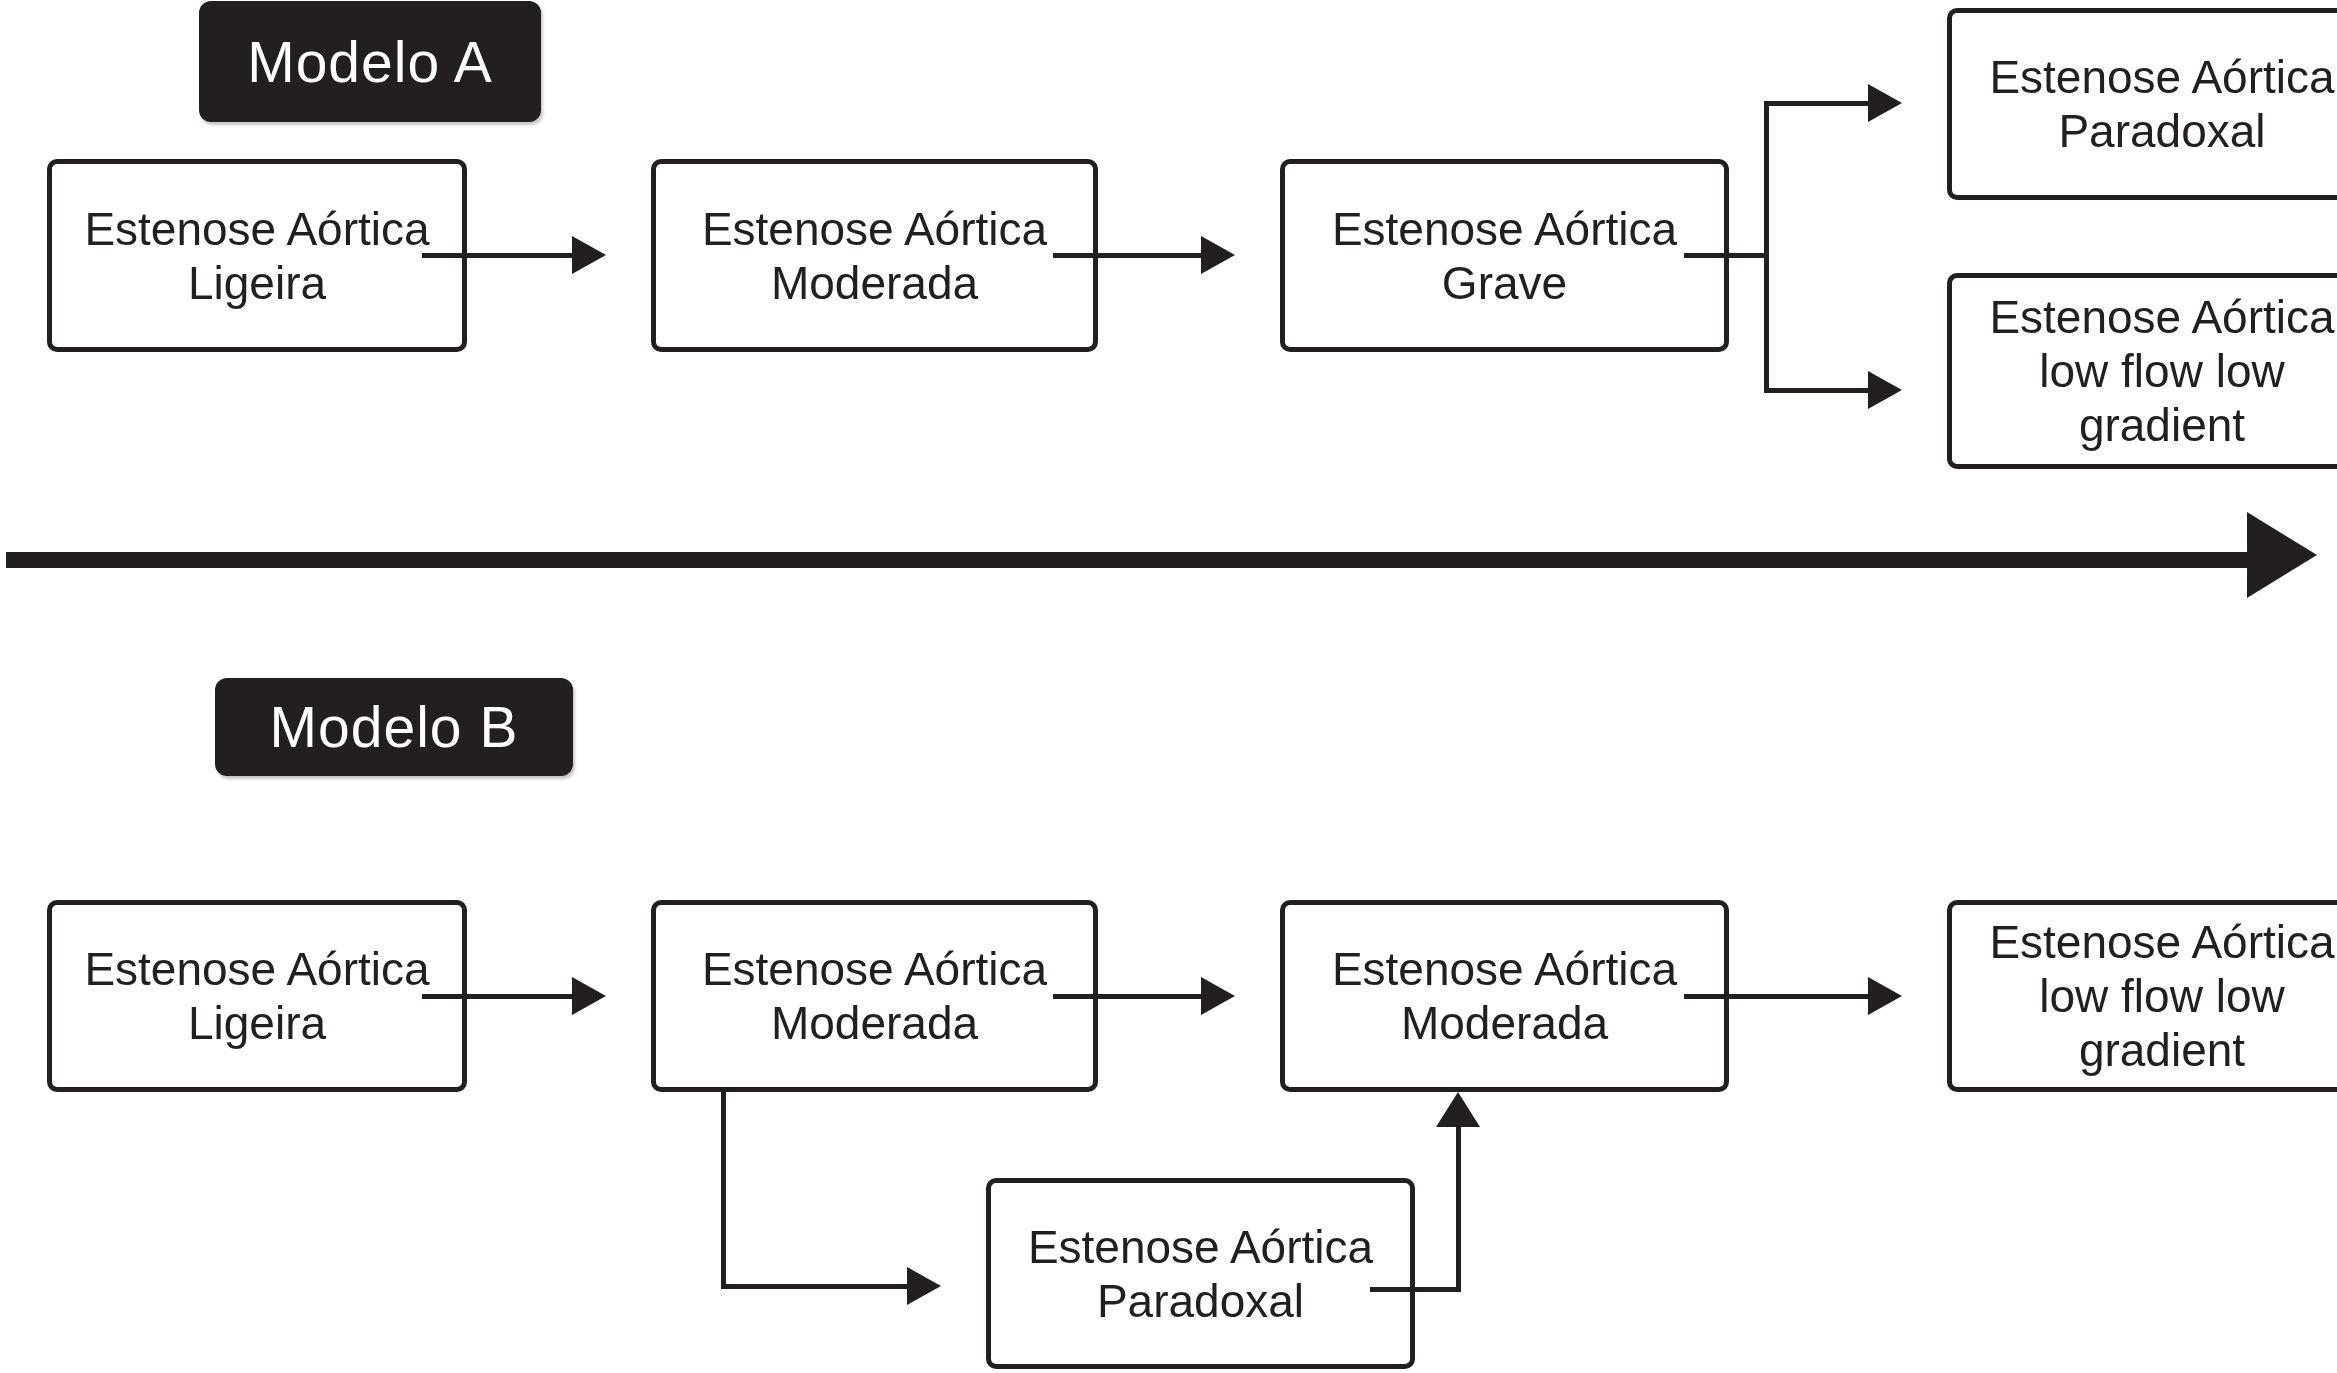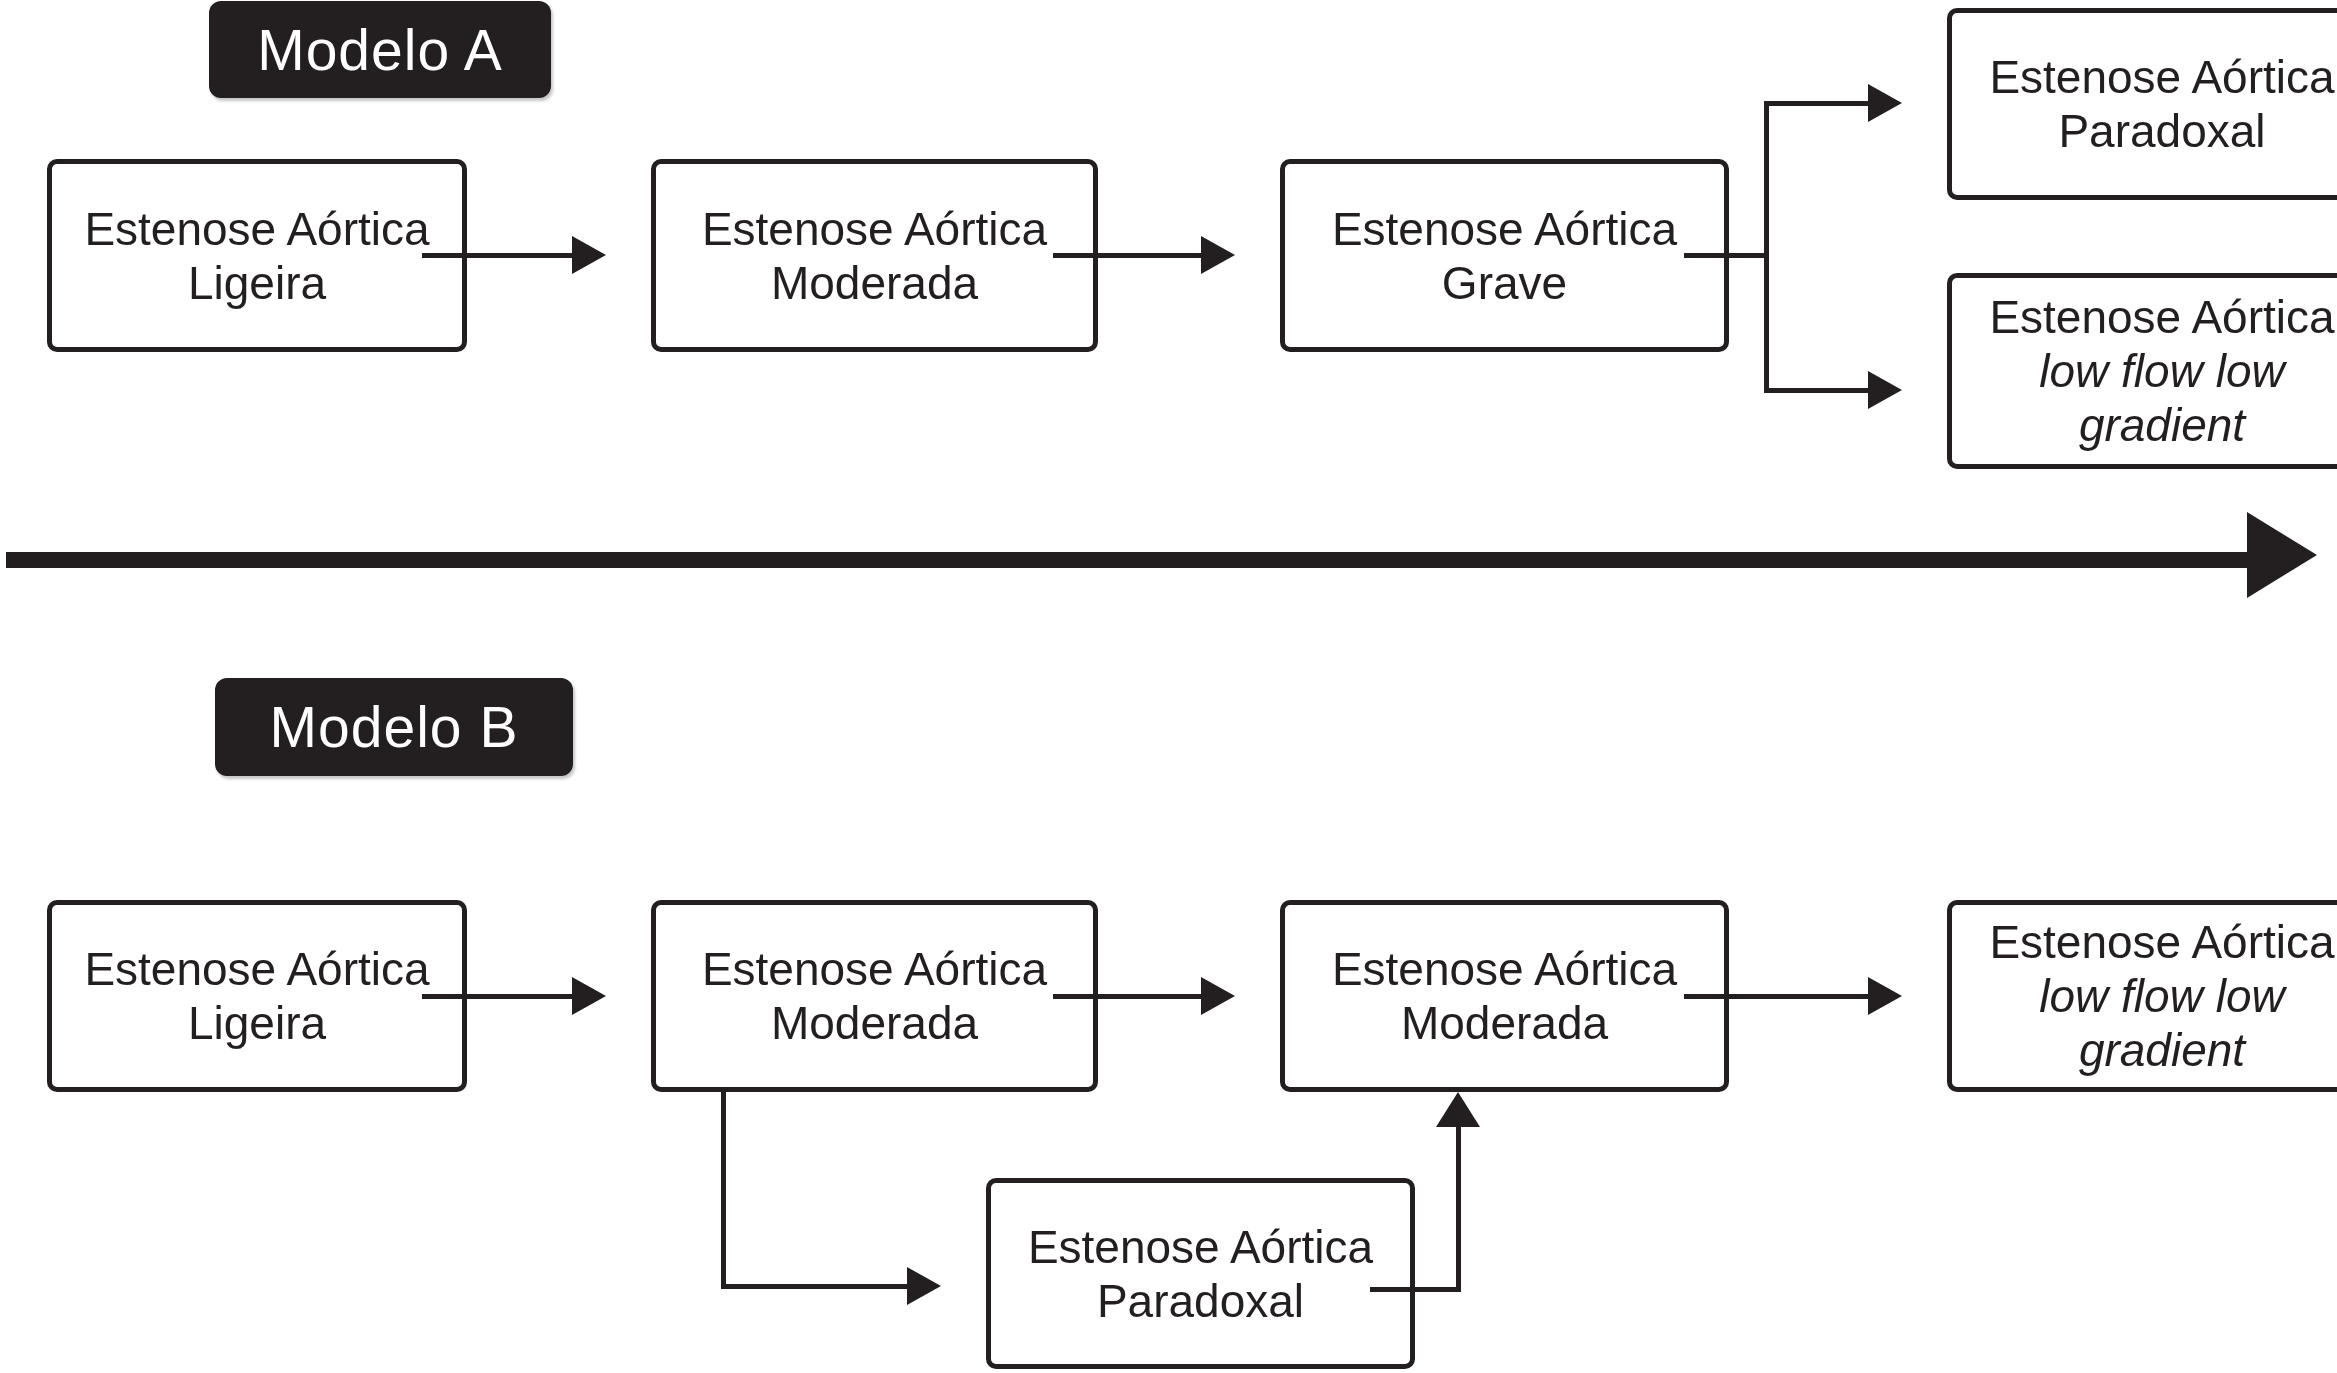--- a/index.html
+++ b/index.html
@@ -13,21 +13,21 @@
   }
   .stage{position:absolute;left:0;top:0;width:2337px;height:1373px;}
   
   .node{
     position:absolute;box-sizing:border-box;background:var(--paper);
     border:5px solid var(--ink);border-radius:10px;
     display:flex;flex-direction:column;align-items:center;justify-content:center;
     text-align:center;font-size:46px;line-height:54px;color:var(--ink);margin-left:45px;
   }
   .node span{display:block;}
-  .italic{font-style:italic;}
+  .italic{}
   
   .model-label{
     position:absolute;box-sizing:border-box;background:var(--ink);
     border-radius:12px;color:#ffffff;
     display:flex;align-items:center;justify-content:center;
     font-size:57px;letter-spacing:1px;
     box-shadow:2px 3px 3px rgba(35,31,32,0.25);
   }
   
   .line{position:absolute;background:var(--ink);}
@@ -45,21 +45,21 @@
     position:absolute;width:0;height:0;
     border-top:43px solid transparent;border-bottom:43px solid transparent;
     border-left:70px solid var(--ink);
   }
 </style>
 </head>
 <body>
 
 <div class="stage">
 
-  <div class="model-label" style="left:209px;top:1px;width:342px;height:97px;">
+  <div class="model-label" style="left:199px;top:1px;width:342px;height:121px;">
     <span>Modelo A</span>
   </div>
 
   <div class="node" style="left:2px;top:159px;width:420px;height:193px;">
     <span>Estenose Aórtica</span>
     <span>Ligeira</span>
   </div>
 
   <div class="node" style="left:606px;top:159px;width:447px;height:193px;">
     <span>Estenose Aórtica</span>

